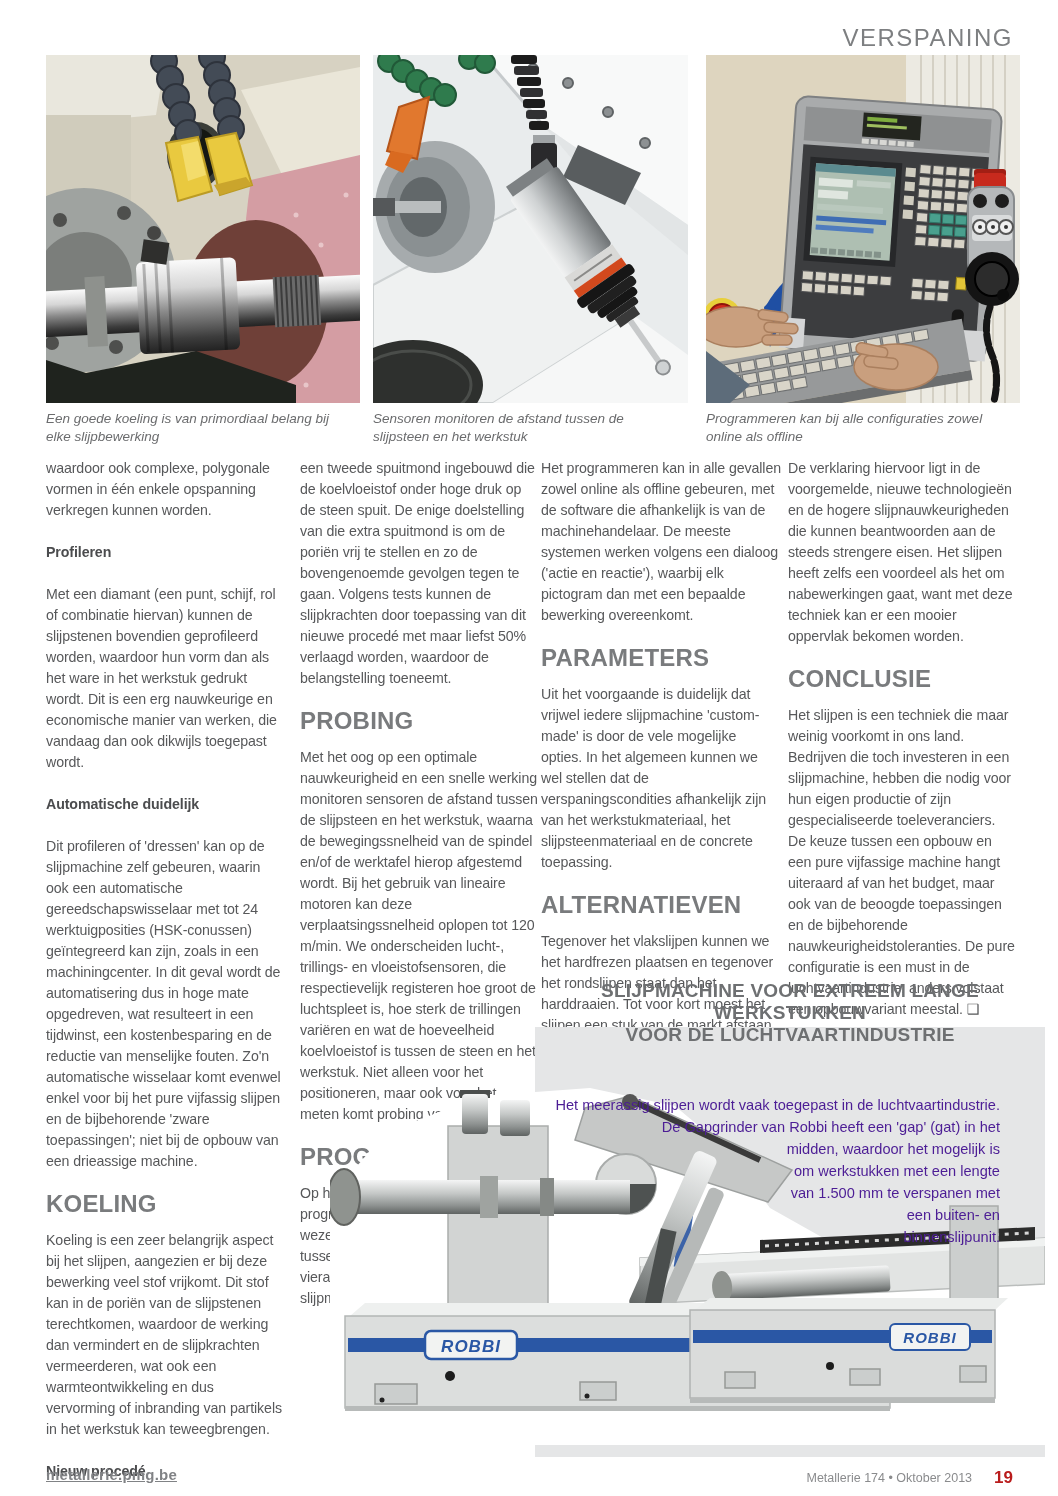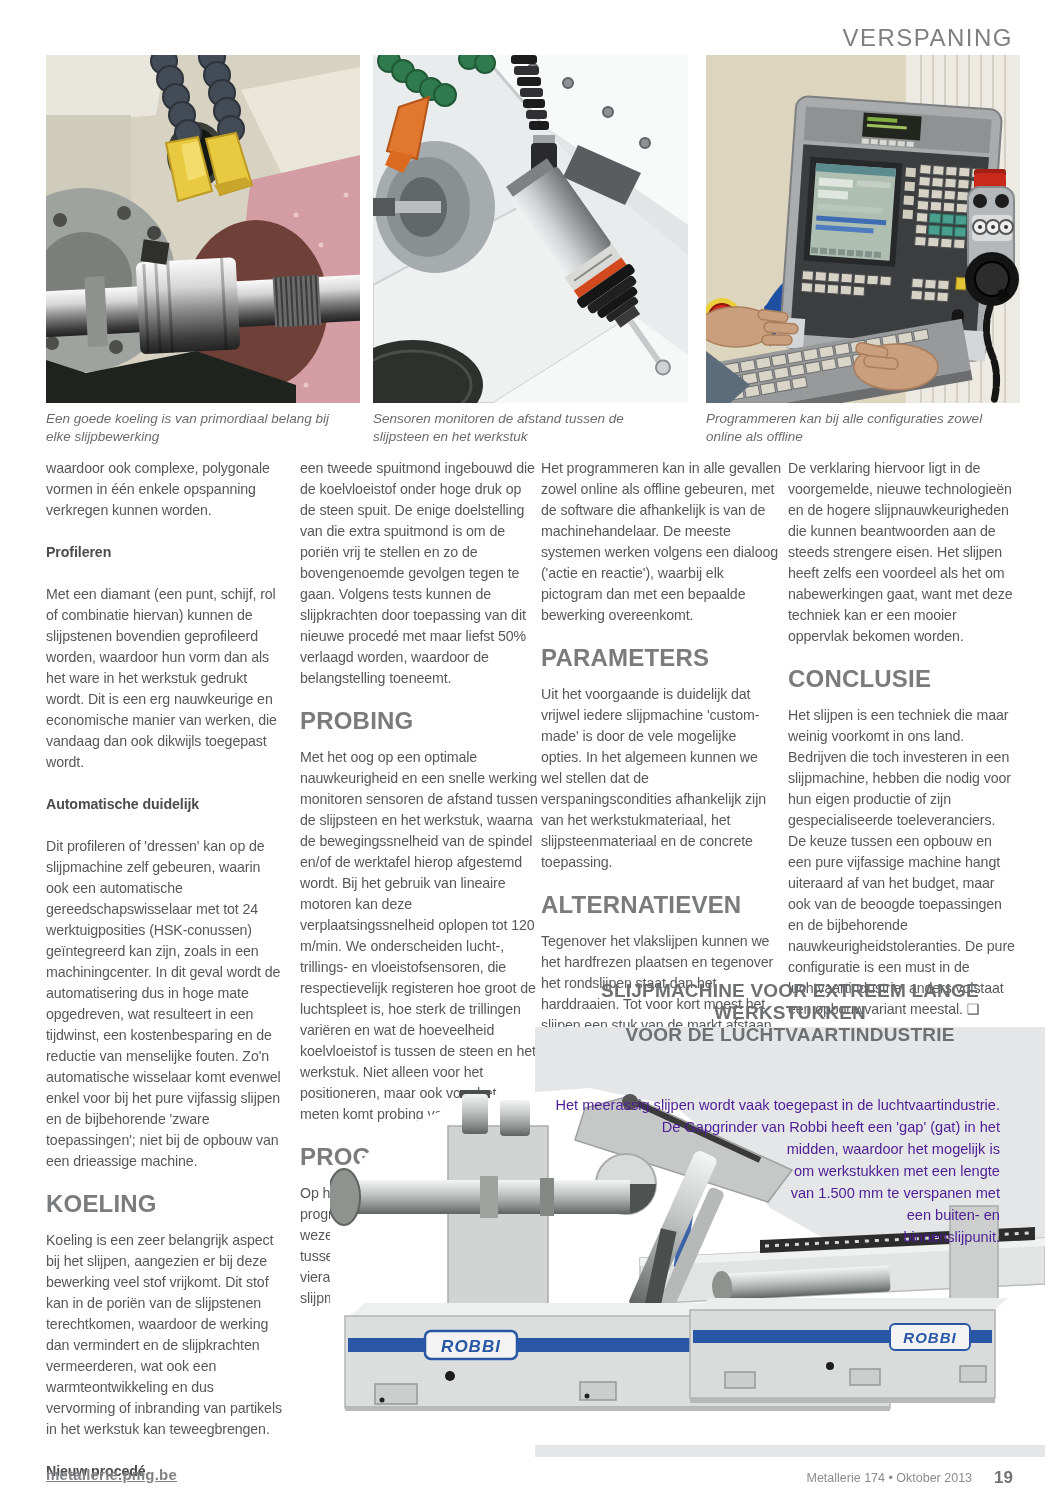--- a/index.html
+++ b/index.html
@@ -32,21 +32,21 @@
                  font-size:19px;font-weight:bold;color:#6e7072;line-height:22px;letter-spacing:0.2px;}
   .infobox-body{position:absolute;left:548px;top:1094px;width:452px;z-index:3;
                 font-size:14.6px;line-height:22px;color:#4c1d95;text-align:right;}
   .stair{float:left;clear:left;height:22px;}
   .machine{position:absolute;left:330px;top:1088px;width:715px;height:357px;z-index:2;}
   
   .footer-site{position:absolute;left:46px;top:1466px;font-size:15px;color:#808285;
                text-decoration:underline;font-weight:bold;letter-spacing:0.2px;}
   .footer-right{position:absolute;right:45px;top:1468px;display:flex;align-items:center;gap:22px;}
   .footer-issue{font-size:12.5px;color:#8a8b8d;}
-  .footer-page{font-size:17px;color:#737373;font-weight:bold;}
+  .footer-page{font-size:17px;color:#b91c1c;font-weight:bold;}
 </style>
 </head>
 <body>
 
 <div class="page">
 
   <div class="masthead">VERSPANING</div>
 
   <div class="photo" id="photo1">
     <svg width="314" height="348" viewBox="0 0 314 348">

